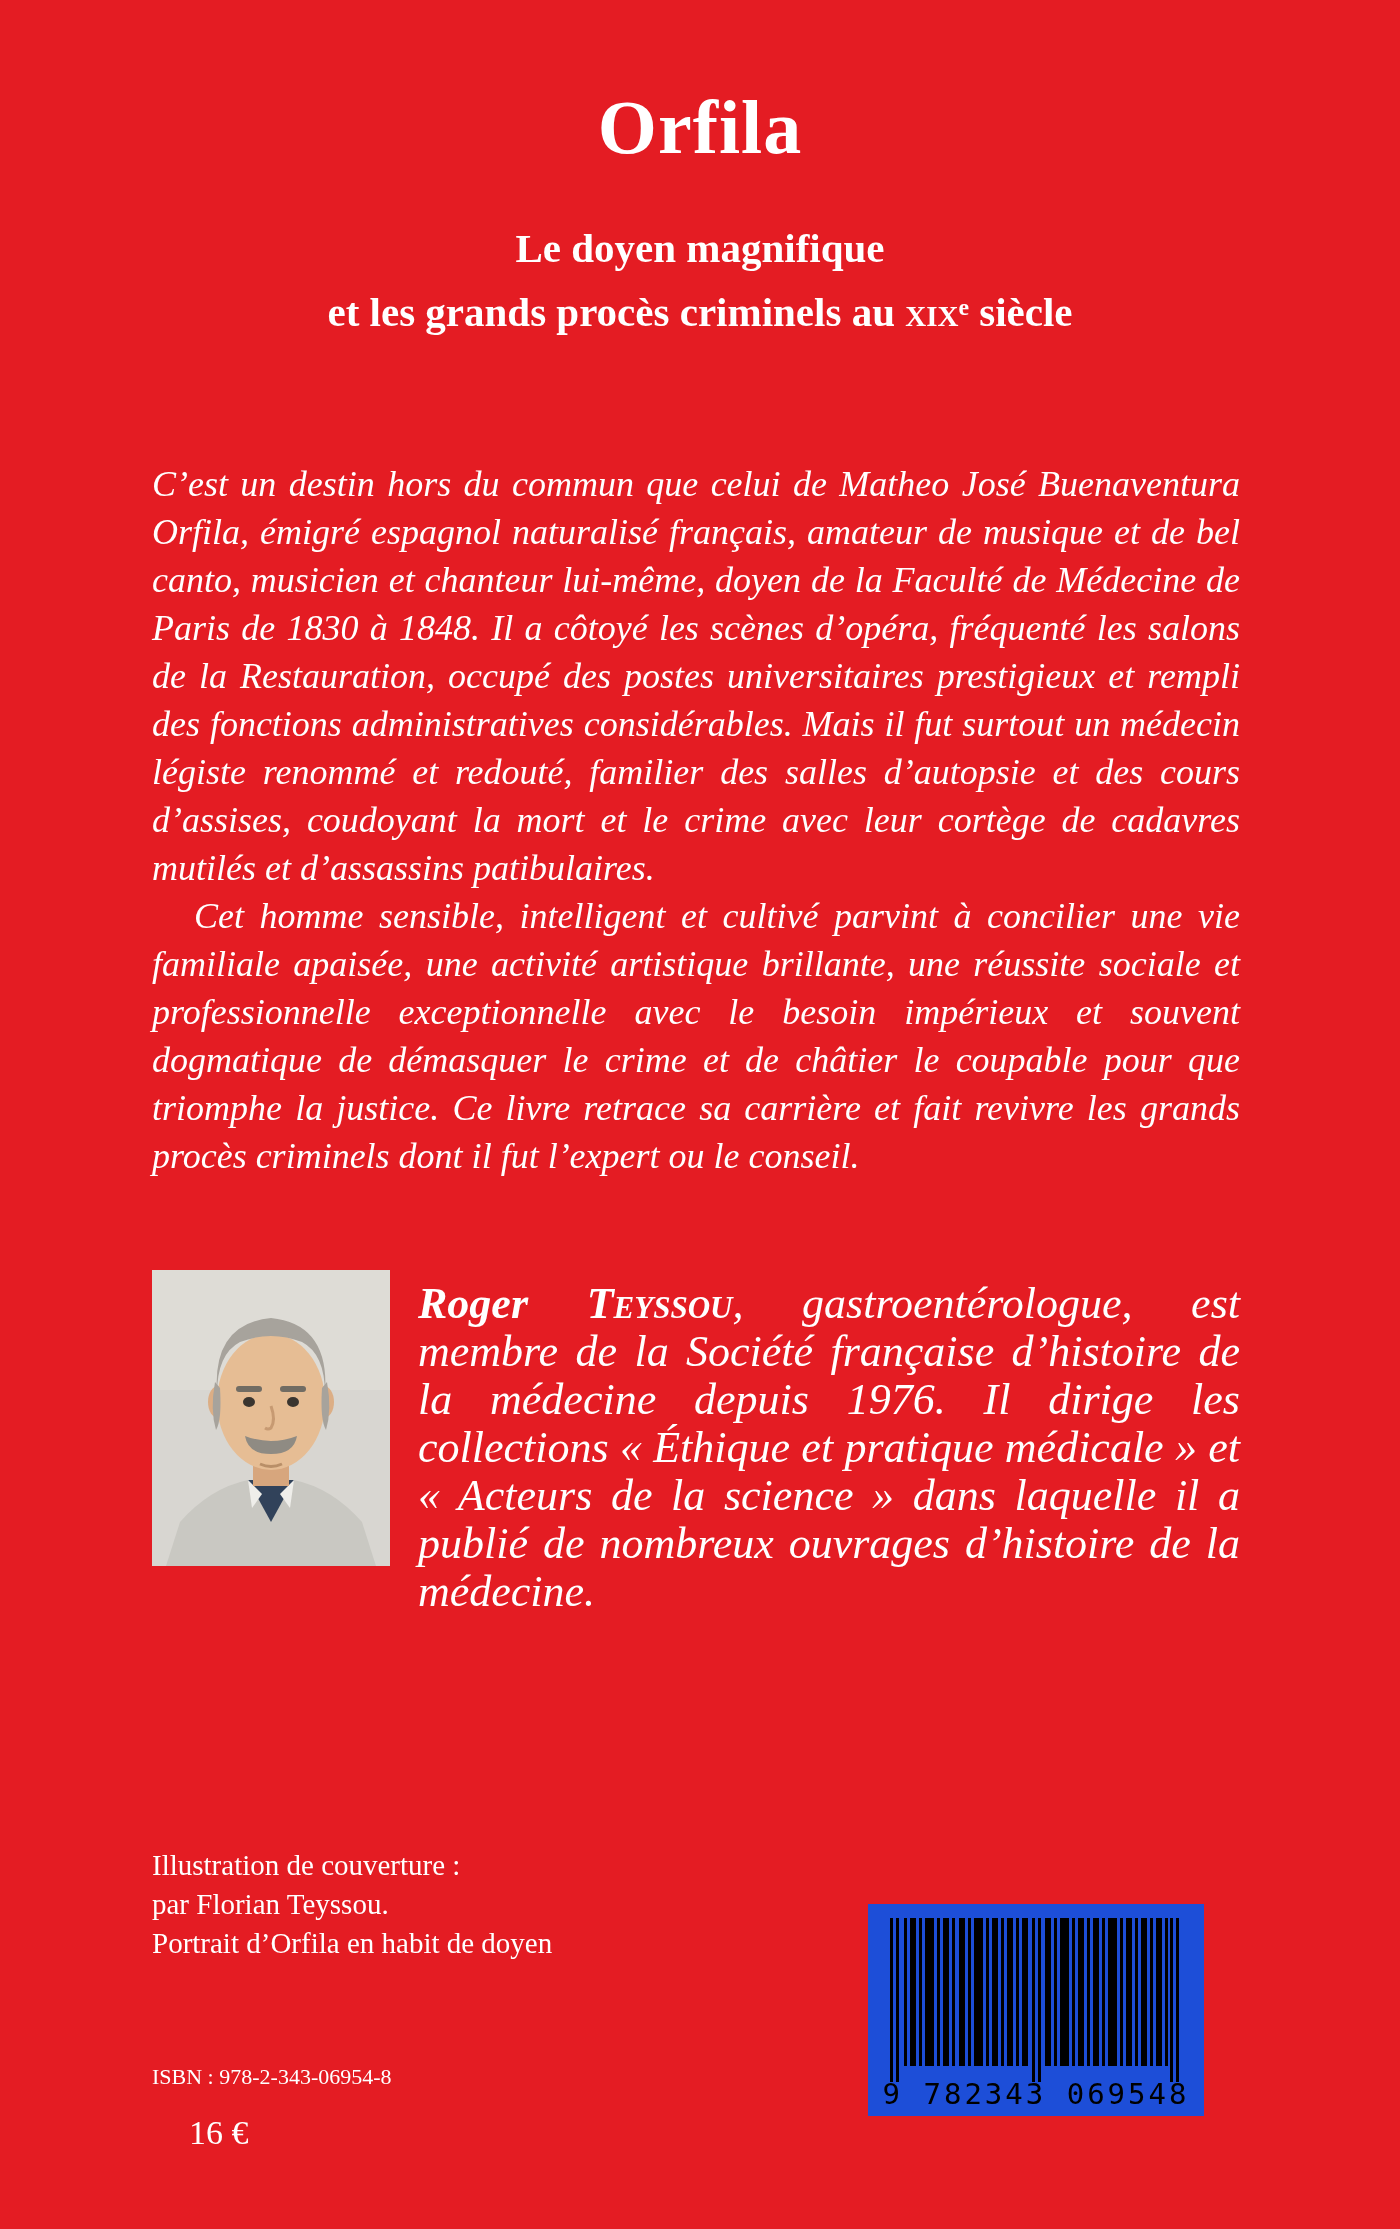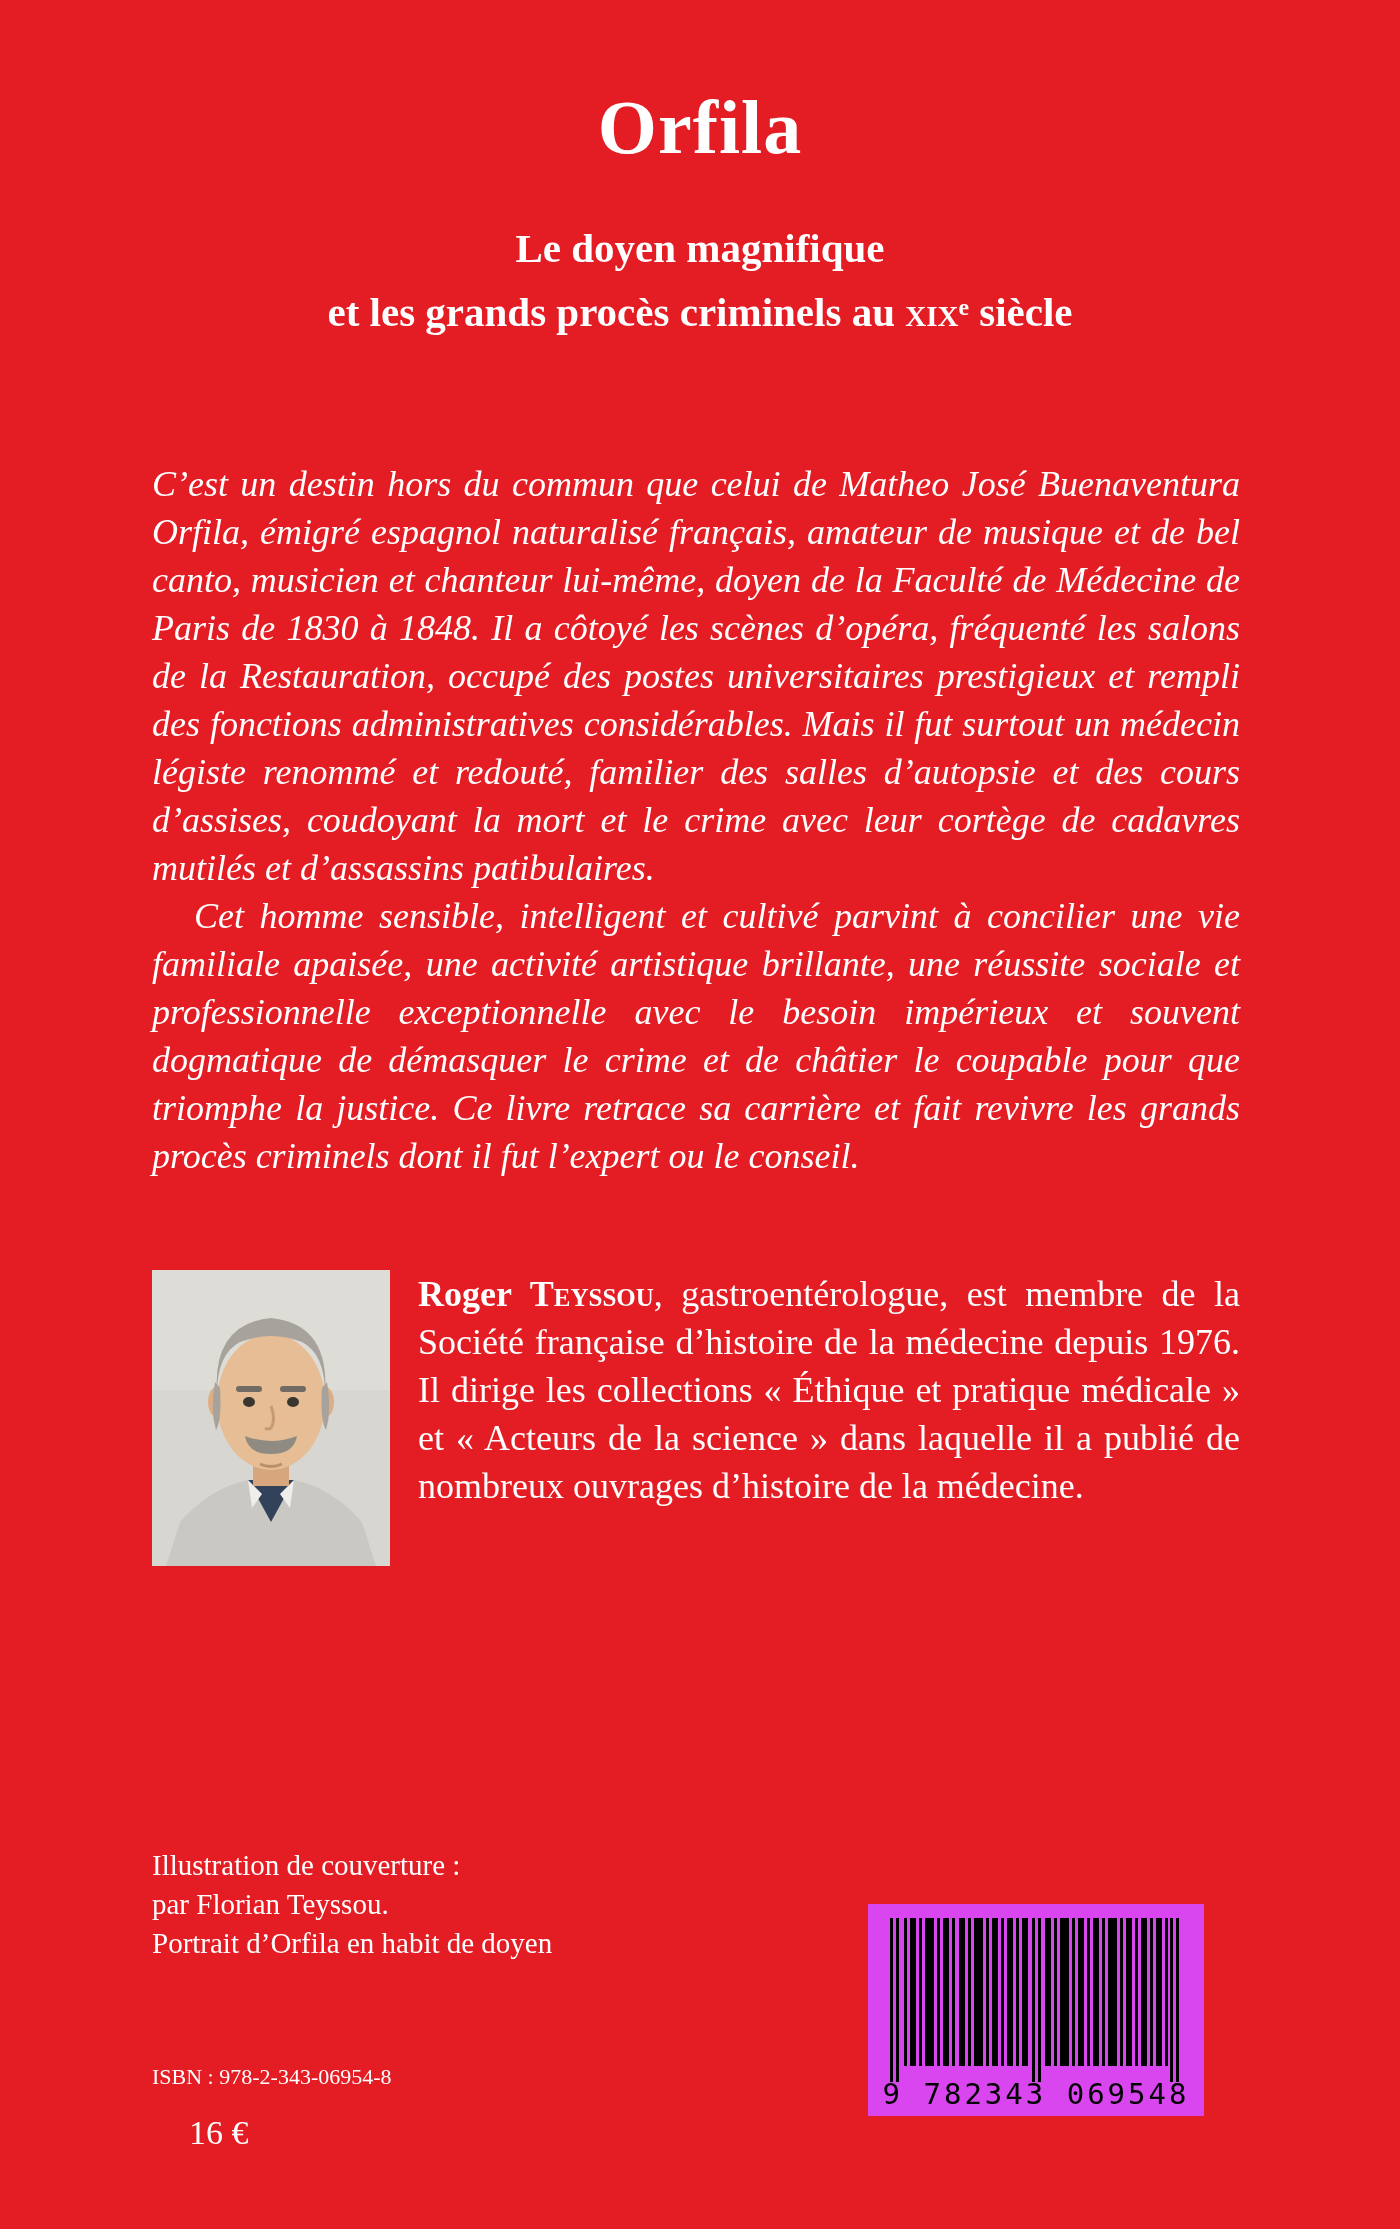--- a/index.html
+++ b/index.html
@@ -54,22 +54,23 @@
   }
   .author-photo {
     flex: 0 0 238px;
     width: 238px;
     height: 296px;
     background: #d6d4cf;
     overflow: hidden;
   }
   .author-photo svg { display: block; }
   .author-bio {
-    margin: 0 0 0 28px;
-    font-size: 36px;
+    margin: 10px 0 0 28px;
+    font-style: italic;
+    font-size: 44px;
     line-height: 48px;
     text-align: justify;
   }
   .bio-name { font-weight: 700; }
   .bio-lastname { font-weight: 700; font-variant: small-caps; }
 
   .illustration-note {
     position: absolute;
     left: 152px;
     top: 1846px;
@@ -91,21 +92,21 @@
     font-size: 34px;
     margin-left: 37px;
   }
 
   .barcode-box {
     position: absolute;
     left: 868px;
     top: 1904px;
     width: 336px;
     height: 212px;
-    background: #d946ef;
+    background: #1d4ed8;
     display: flex;
     align-items: flex-end;
     justify-content: center;
     padding: 12px 16px 8px 16px;
   }
   .barcode-box svg { display: block; }
 </style>
 </head>
 <body>
 

